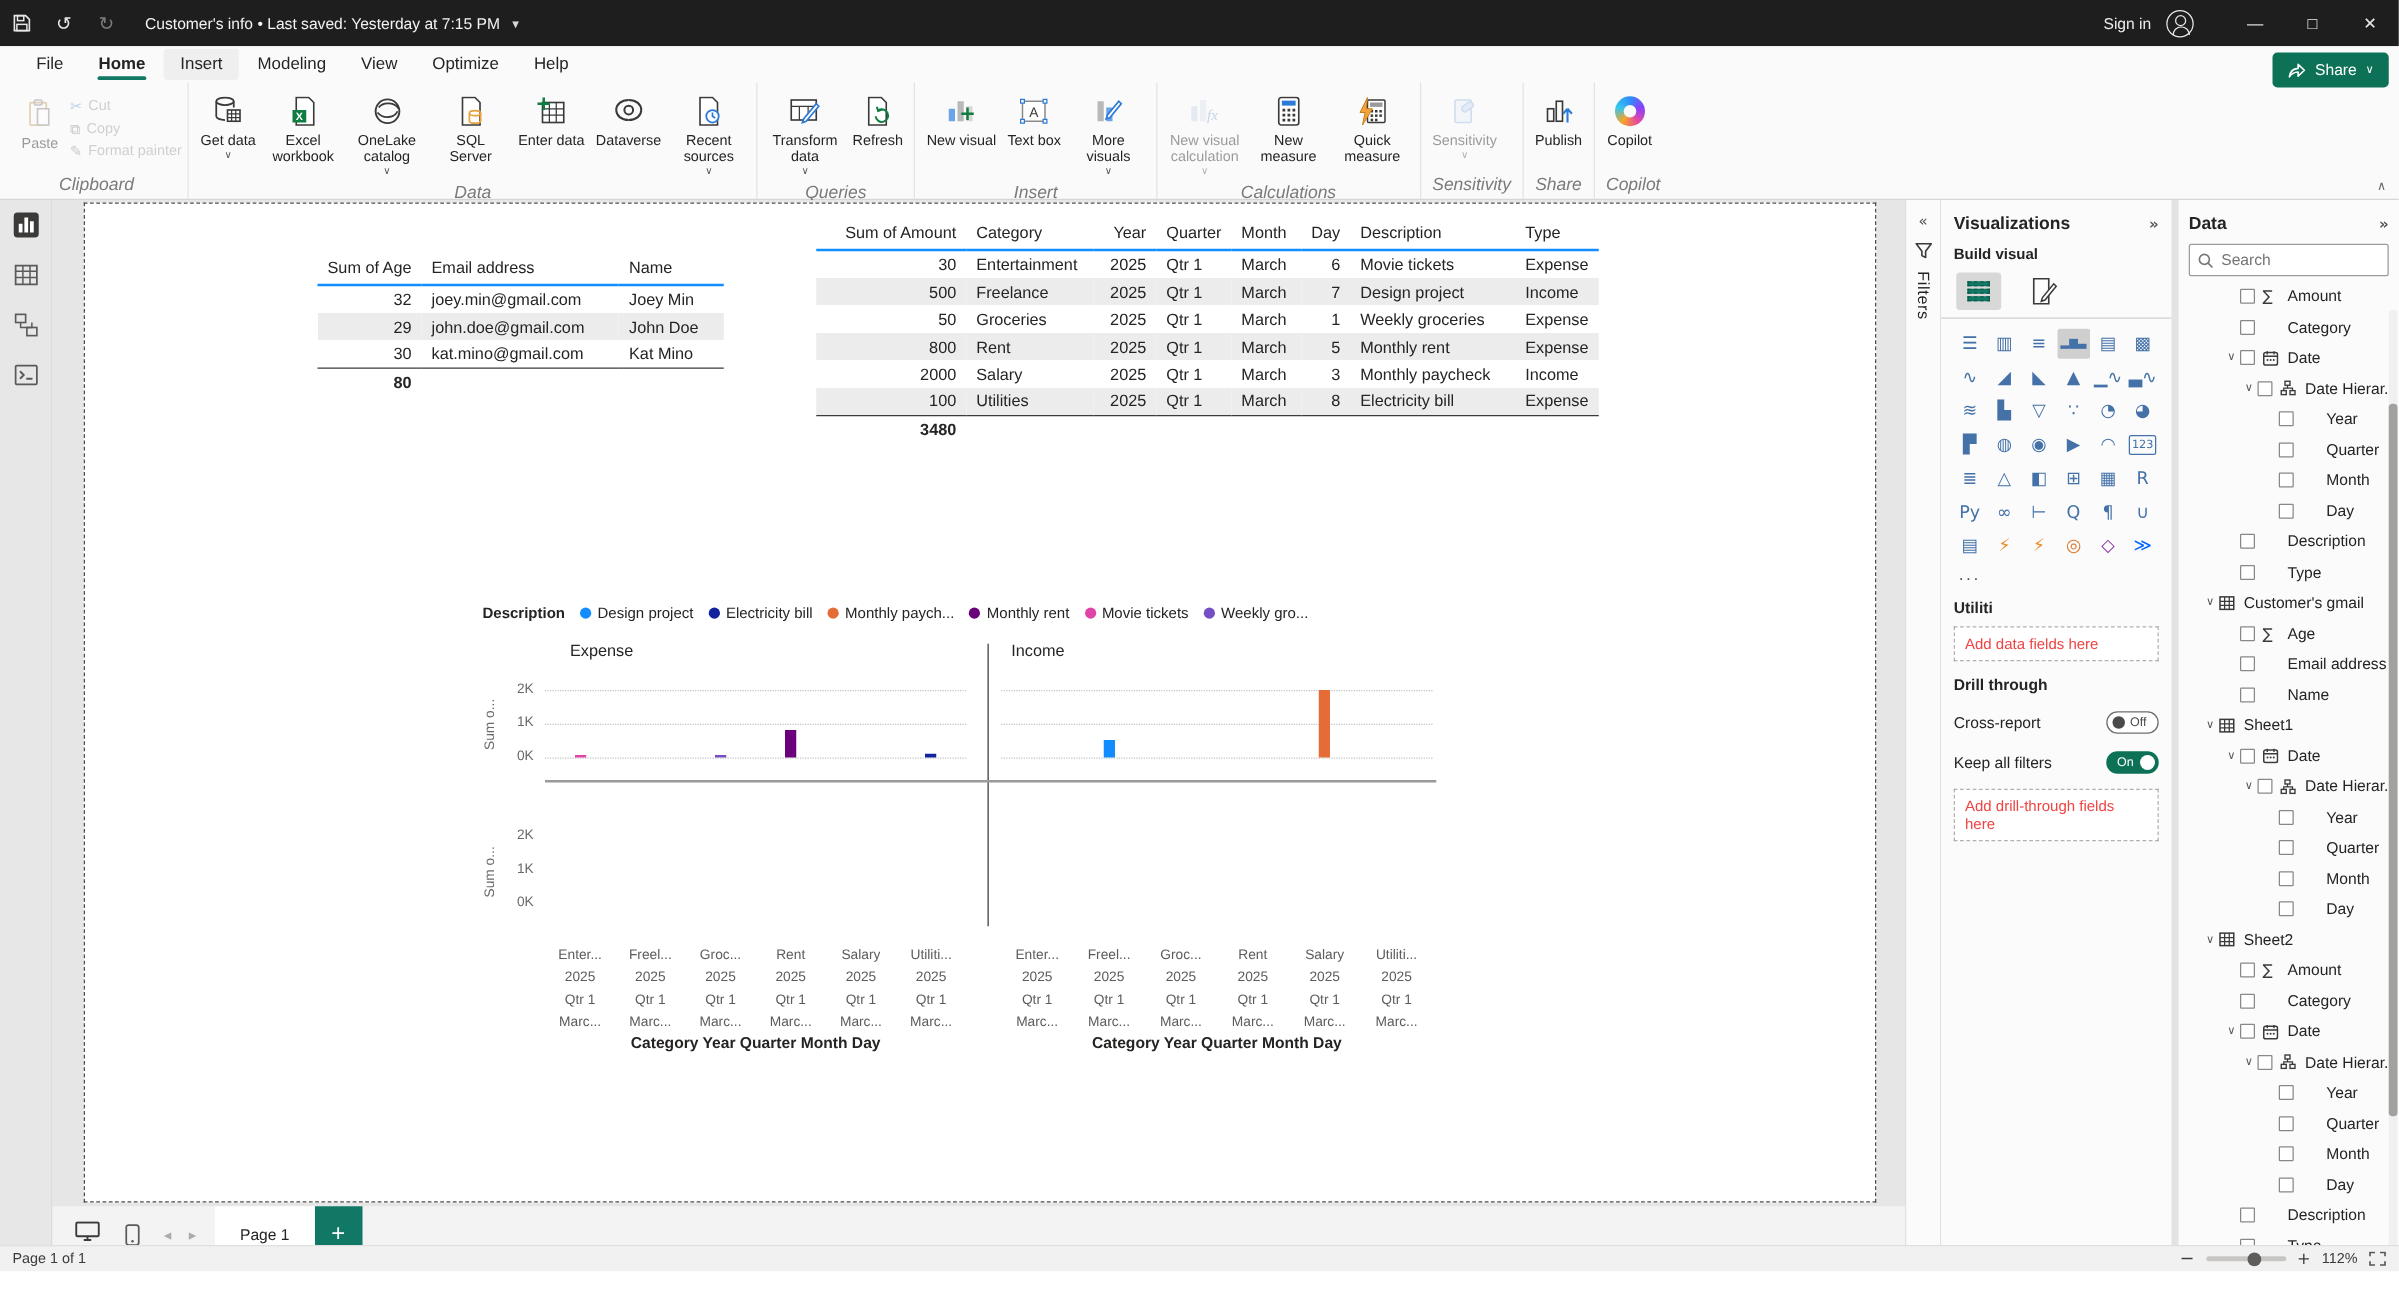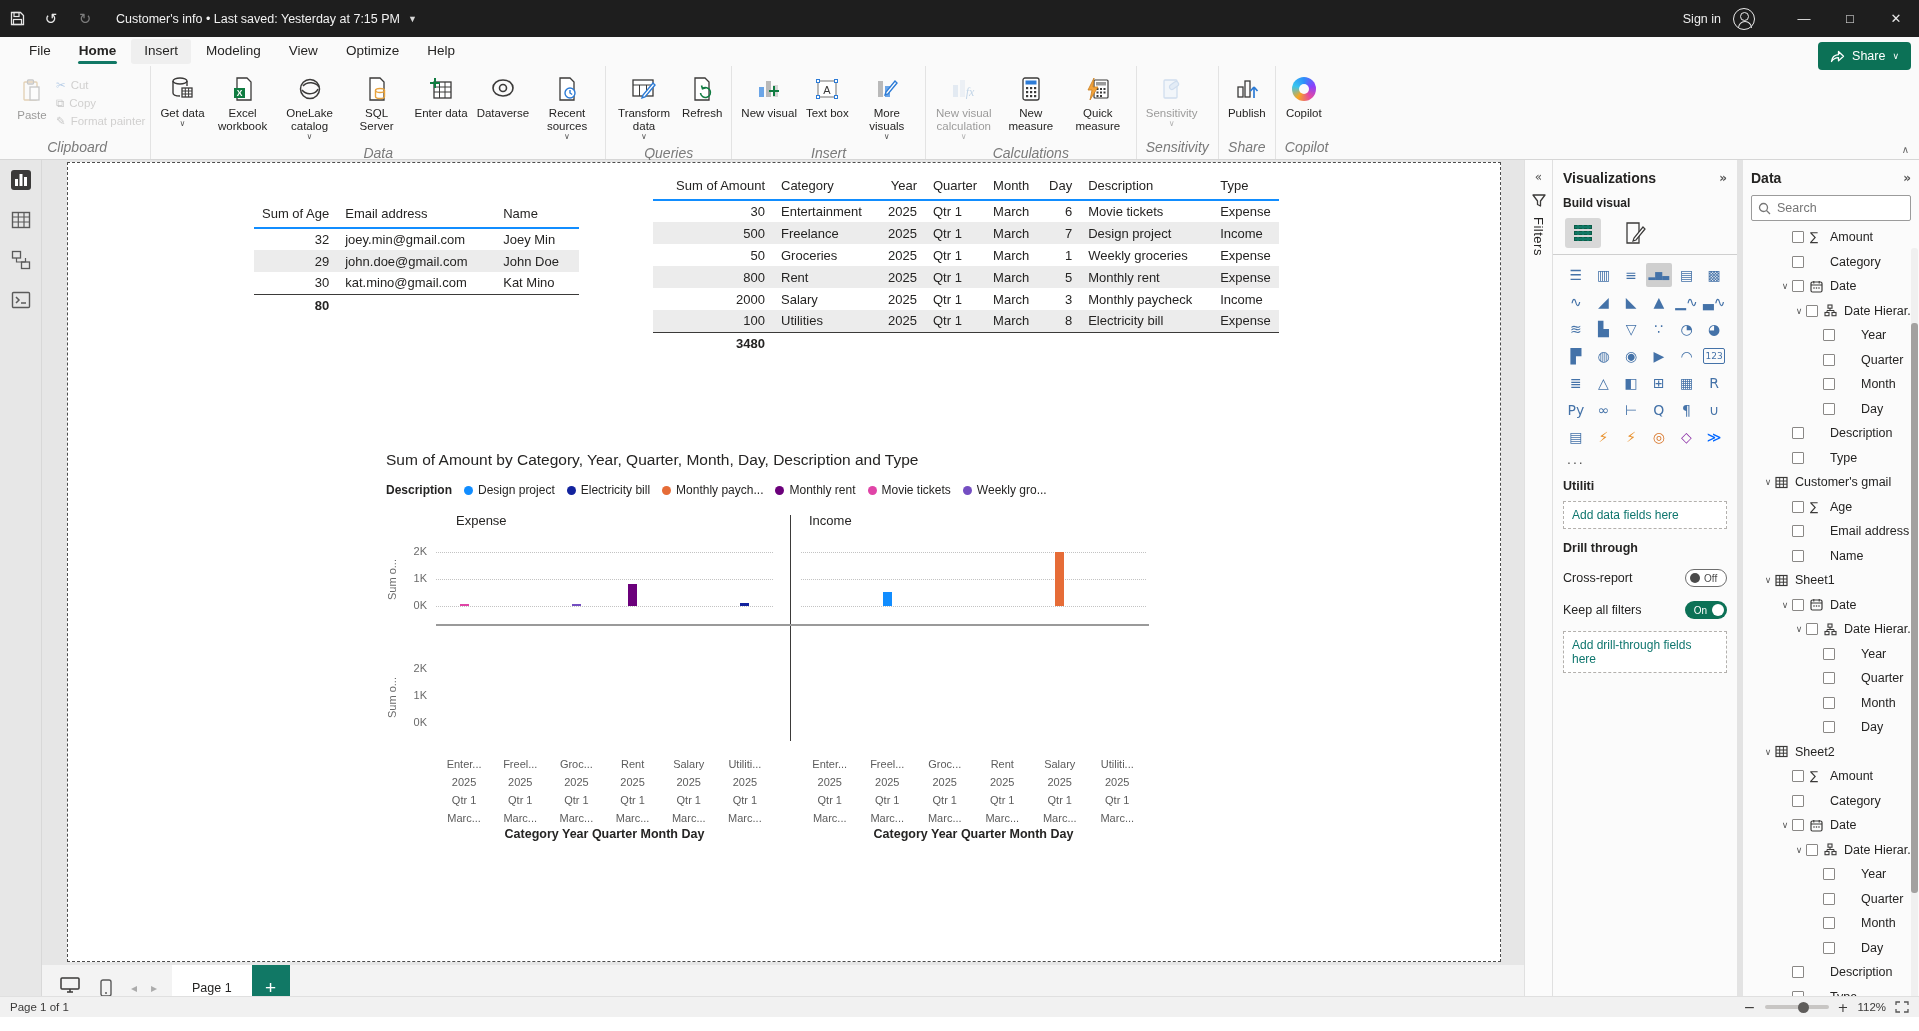--- a/index.html
+++ b/index.html
@@ -78,34 +78,34 @@
   .xcol { position:absolute; transform:translateX(-50%); text-align:center; font-size:11px; color:#5C5C5C; line-height:18px; white-space:nowrap; }
   .xaxis-title { position:absolute; top:664px; text-align:center; font-size:12.5px; font-weight:700; color:#252423; }
 
   
   .filters-strip { width:29px; background:#FBFBFB; border-left:1px solid #E0E0E0; border-right:1px solid #E0E0E0; display:flex; flex-direction:column; align-items:center; padding-top:10px; gap:10px; }
   .vtext { writing-mode:vertical-rl; font-size:13px; color:#252423; letter-spacing:.5px; }
   .chev2 { font-size:12px; color:#555; }
 
   
   .viz-pane { width:184px; background:#FBFBFB; position:relative; padding:10px 10px 0; }
-  .pane-head { display:flex; align-items:center; font-size:14px; font-weight:700; color:#252423; }
+  .pane-head { display:flex; align-items:flex-end; font-size:14px; font-weight:700; color:#252423; }
   .pane-head .chev2 { margin-left:auto; }
   .build-label { font-size:12px; font-weight:700; color:#252423; margin-top:10px; }
   .mode-row { display:flex; gap:16px; margin-top:8px; padding-left:2px; }
   .mode-btn { width:36px; height:30px; border-radius:3px; display:flex; flex-direction:column; align-items:center; justify-content:center; gap:2px; }
   .mode-btn.sel { background:#D8D8D8; }
   .mode-btn .tealbar { width:18px; height:4px; background:#117865; border:1px dashed #0B5C47; }
   .mode-sep { border-bottom:1px solid #CFCFCF; margin:6px -10px 0; }
   .gallery { display:grid; grid-template-columns:repeat(6,1fr); gap:3px 2px; margin-top:8px; }
   .gicon { height:24px; display:flex; align-items:center; justify-content:center; font-family:"DejaVu Sans",sans-serif; font-size:14px; color:#4472A8; border-radius:2px; }
   .gicon.sel { background:#CFCFCF; }
   .gmore { font-size:14px; color:#555; letter-spacing:2px; margin:2px 0 4px 4px; }
   .sec-label { font-size:12.5px; font-weight:700; color:#252423; margin-top:12px; }
-  .field-box { margin-top:8px; border:1px dashed #B3B0AD; background:#fff; font-size:12px; color:#0f766e; padding:6px 8px; }
+  .field-box { margin-top:8px; border:1px dashed #B3B0AD; background:#fff; font-size:12px; color:#ef4444; padding:6px 8px; }
   .toggle-row { display:flex; align-items:center; margin-top:14px; font-size:12.5px; color:#252423; }
   .toggle { margin-left:auto; }
   .tg-off { width:42px; height:18px; border:1px solid #6E6E6E; border-radius:10px; display:flex; align-items:center; padding:0 4px; gap:4px; background:#fff; }
   .tg-off .dot { width:10px; height:10px; border-radius:50%; background:#4A4A4A; }
   .tg-off .tgtxt { font-size:10px; color:#4A4A4A; }
   .tg-on { width:42px; height:18px; border-radius:10px; background:#0C7156; display:flex; align-items:center; justify-content:flex-end; padding:0 3px; gap:4px; }
   .tg-on .tgtxt { font-size:10px; color:#fff; margin-right:1px; }
   .tg-on .dot { width:12px; height:12px; border-radius:50%; background:#fff; }
 
   .pane-div { width:6px; background:#E3E3E3; }
@@ -627,21 +627,20 @@
               <td></td>
               <td></td>
               <td></td>
               <td></td>
               <td></td>
               <td></td>
             </tr>
           </tbody>
         </table>
 
-      <div class="chart-title">Sum of Amount by Category, Year, Quarter, Month, Day, Description and Type</div>
       <div class="legend" id="legend">
         <span class="lt">Description</span>
       <span class="litem">
             <span class="ldot" style="background:#118DFF"></span>
             <span>Design project</span>
           </span>
           <span class="litem">
             <span class="ldot" style="background:#12239E"></span>
             <span>Electricity bill</span>
           </span>

